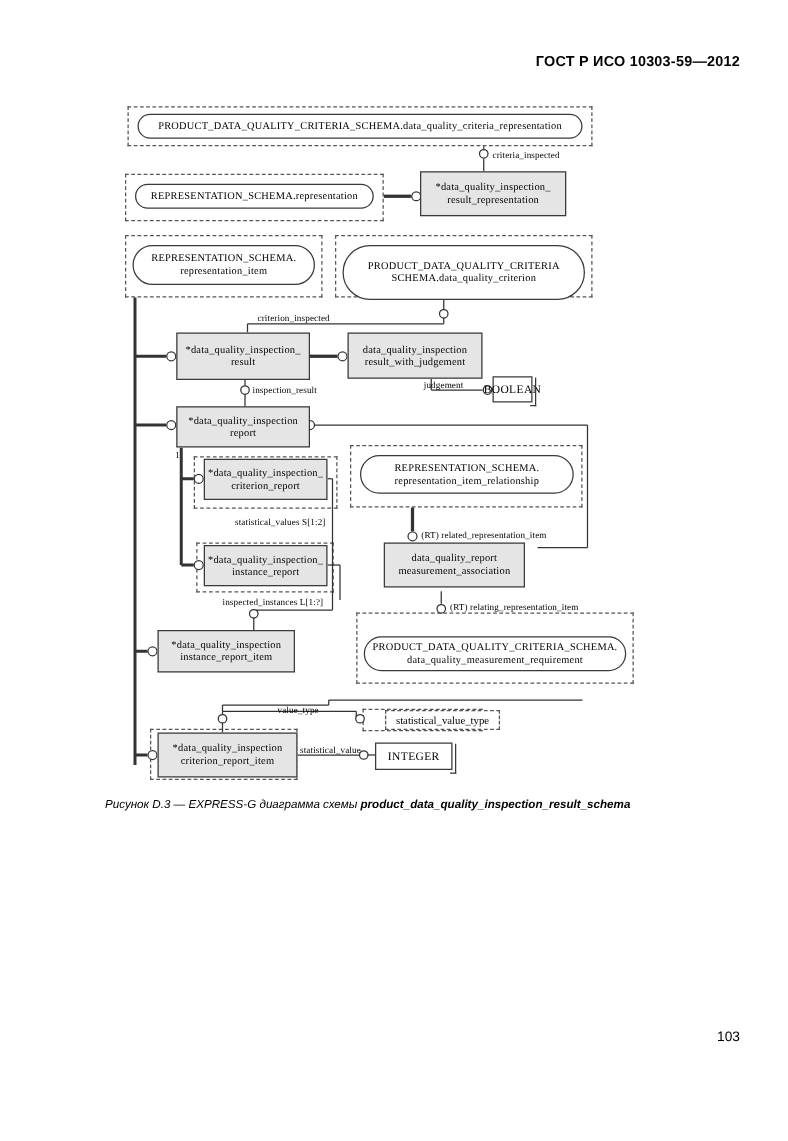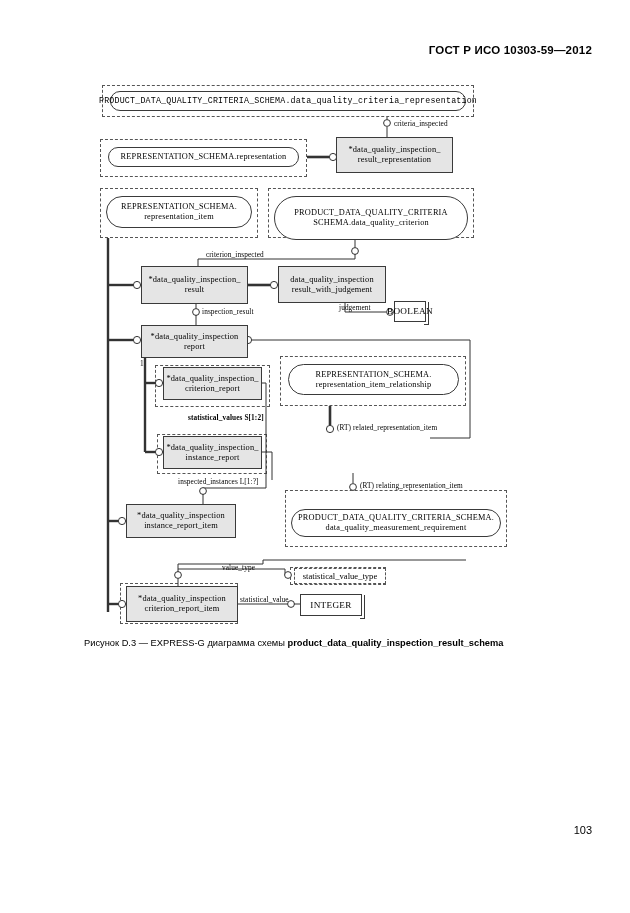--- a/index.html
+++ b/index.html
@@ -17,21 +17,21 @@
     white-space:nowrap;
   }
   .pageno{
     position:absolute;right:38px;top:824px;
     font-family:"Liberation Sans", sans-serif;
     font-size:11px;color:#000;
   }
   .caption{
     position:absolute;left:84px;top:637px;width:470px;
     font-family:"Liberation Sans", sans-serif;
-    font-size:9.3px;color:#000;text-align:left;line-height:1.3;
+    font-size:9.3px;color:#000;text-align:left;line-height:1.3;font-style:italic;
   }
   .caption b{font-weight:bold;}
 
   
   #dia{position:absolute;left:0;top:0;width:630px;height:913px;}
   #svg{position:absolute;left:0;top:0;}
 
   .node{
     position:absolute;box-sizing:border-box;
     display:flex;align-items:center;justify-content:center;
@@ -170,21 +170,21 @@
         <circle cx="291" cy="604" r="3.4" fill="#fff" stroke="#333" stroke-width="1"></circle>
         <line x1="294" y1="604" x2="300" y2="604" stroke-width="1"></line>
 
         <line x1="178" y1="564" x2="178" y2="569" stroke-width="1"></line>
         <line x1="178" y1="564" x2="263" y2="564" stroke-width="1"></line>
         <line x1="263" y1="564" x2="263" y2="560" stroke-width="1"></line>
         <line x1="263" y1="560" x2="466" y2="560" stroke-width="1"></line>
       </g>
     </svg>
 
-    <div class="node ref" style="left:110px;top:91px;width:356px;height:20px;font-family:Liberation Mono, monospace;">
+    <div class="node ref" style="left:110px;top:91px;width:356px;height:20px;">
       <span>PRODUCT_DATA_QUALITY_CRITERIA_SCHEMA.data_quality_criteria_representation</span>
     </div>
 
     <div class="node ref" style="left:108px;top:147px;width:191px;height:20px;">
       <span>REPRESENTATION_SCHEMA.representation</span>
     </div>
 
     <div class="node ent" style="left:336px;top:137px;width:117px;height:36px;flex-direction:column;">
       <span>*data_quality_inspection_</span>
       <span>result_representation</span>
@@ -227,49 +227,53 @@
     <div class="node ent" style="left:163px;top:367px;width:99px;height:33px;flex-direction:column;">
       <span>*data_quality_inspection_</span>
       <span>criterion_report</span>
     </div>
 
     <div class="node ent" style="left:163px;top:436px;width:99px;height:33px;flex-direction:column;">
       <span>*data_quality_inspection_</span>
       <span>instance_report</span>
     </div>
 
+    <div class="node ent" style="left:307px;top:434px;width:113px;height:36px;flex-direction:column;">
+      <span>data_quality_report</span>
+      <span>measurement_association</span>
+    </div>
 
     <div class="node ent" style="left:126px;top:504px;width:110px;height:34px;flex-direction:column;">
       <span>*data_quality_inspection</span>
       <span>instance_report_item</span>
     </div>
 
     <div class="node ref" style="left:291px;top:509px;width:210px;height:28px;flex-direction:column;">
       <span>PRODUCT_DATA_QUALITY_CRITERIA_SCHEMA.</span>
       <span>data_quality_measurement_requirement</span>
     </div>
 
-    <div class="node dashsmall" style="left:294px;top:568px;width:92px;height:16px;align-items:center;">
+    <div class="node dashsmall" style="left:308px;top:568px;width:92px;height:16px;align-items:center;">
       <span>statistical_value_type</span>
     </div>
 
     <div class="node ent" style="left:126px;top:586px;width:112px;height:36px;flex-direction:column;">
       <span>*data_quality_inspection</span>
       <span>criterion_report_item</span>
     </div>
 
     <div class="node simple" style="left:300px;top:594px;width:62px;height:22px;">
       <span>INTEGER</span>
     </div>
 
     <div class="lbl" style="left:394px;top:119px;">criteria_inspected</div>
     <div class="lbl" style="left:206px;top:250px;">criterion_inspected</div>
     <div class="lbl" style="left:202px;top:307px;">inspection_result</div>
     <div class="lbl" style="left:339px;top:303px;">judgement</div>
-    <div class="lbl" style="left:188px;top:413px;font-weight:bold;">statistical_values S[1:2]</div>
+    <div class="lbl" style="left:188px;top:413px;">statistical_values S[1:2]</div>
     <div class="lbl" style="left:178px;top:477px;">inspected_instances L[1:?]</div>
     <div class="lbl" style="left:337px;top:423px;">(RT) related_representation_item</div>
     <div class="lbl" style="left:360px;top:481px;">(RT) relating_representation_item</div>
     <div class="lbl" style="left:222px;top:563px;">value_type</div>
     <div class="lbl" style="left:240px;top:595px;">statistical_value</div>
     <div class="lbl" style="left:140px;top:359px;">1</div>
 
   </div>
 
   <div class="caption">

